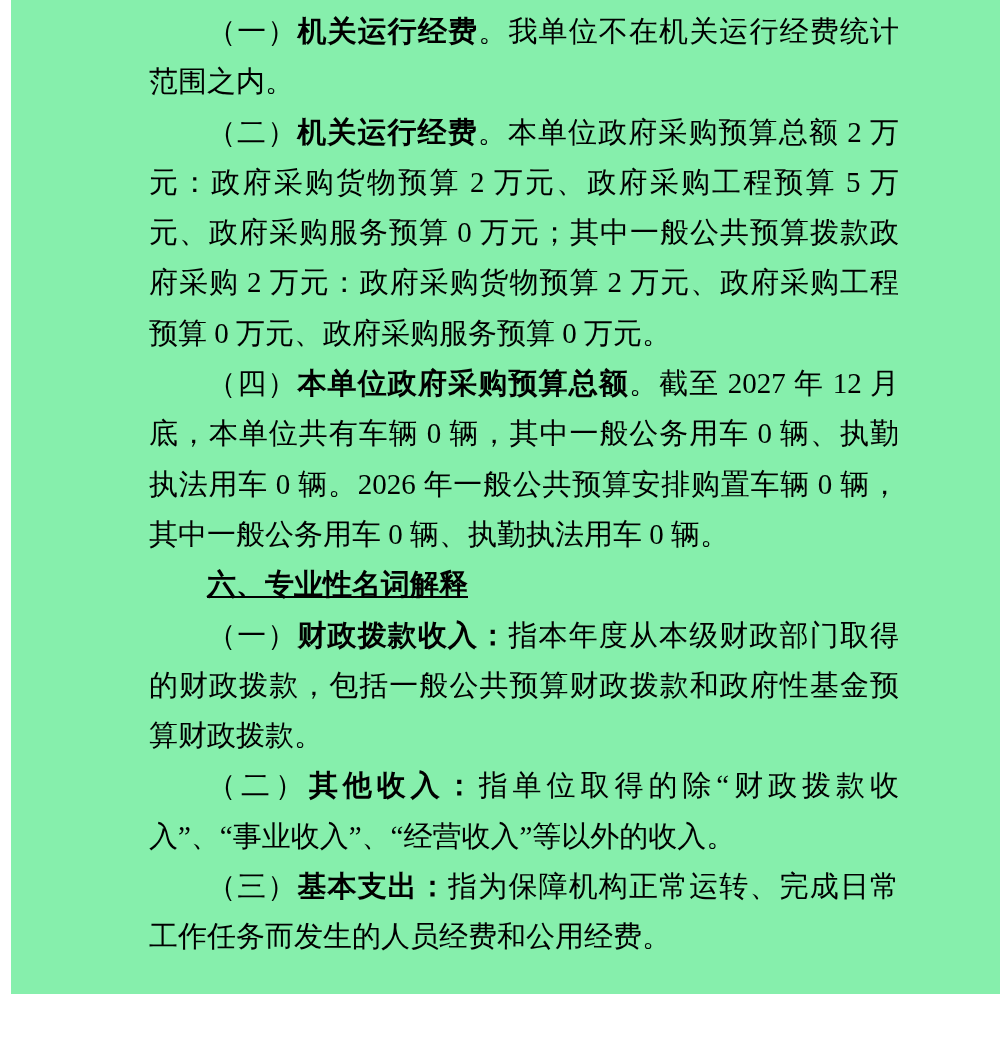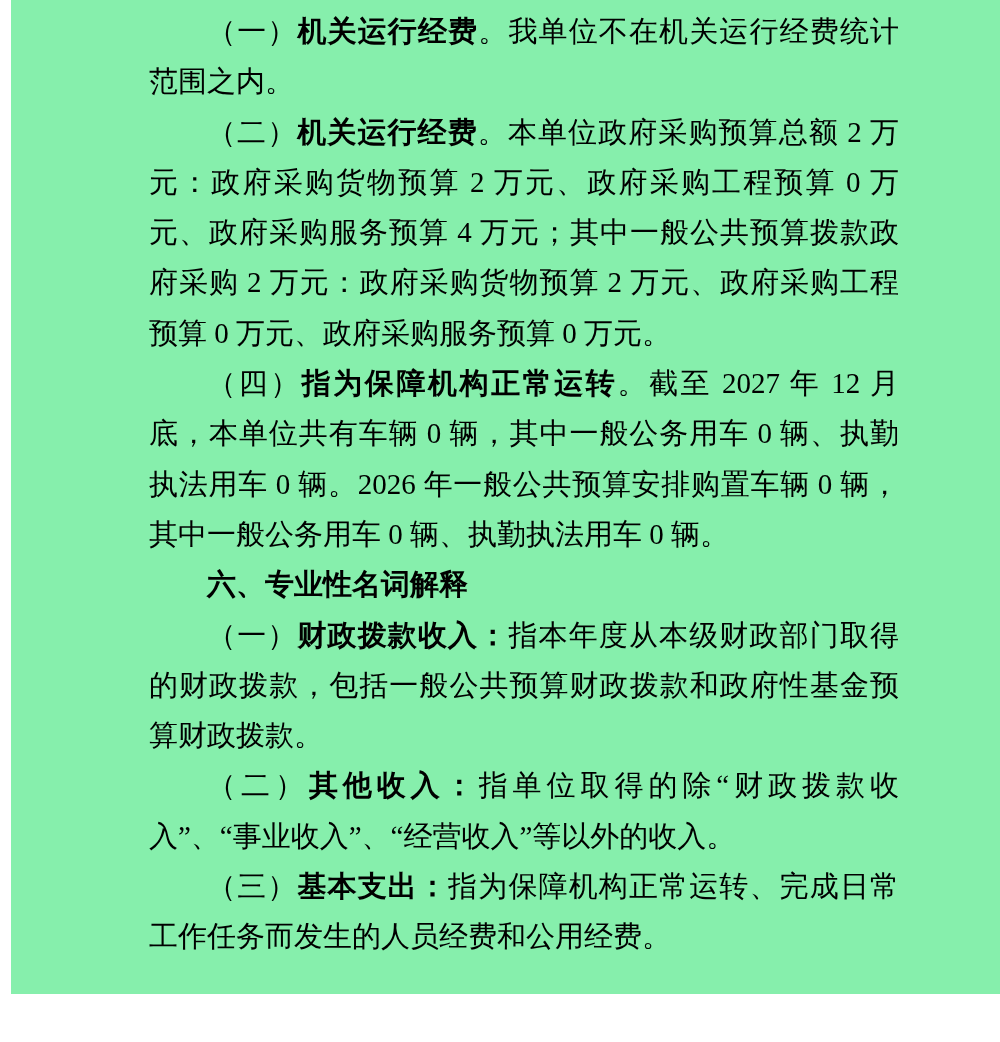--- a/index.html
+++ b/index.html
@@ -32,33 +32,34 @@
     font-weight: bold;
   }
   .heading {
     margin: 0;
     padding: 0;
     text-indent: 2em;
     font-family: "Liberation Sans", "DejaVu Sans", sans-serif;
     font-weight: bold;
     font-size: 29px;
     line-height: 50.3px;
+    text-decoration: underline;
   }
 </style>
 </head>
 <body>
 
 <div class="page">
 
   <p class="para"><span>（一）</span><span class="term">机关运行经费</span><span>。</span><span>我单位不在机关运行经费统计范围之内。</span></p>
 
-  <p class="para"><span>（二）</span><span class="term">机关运行经费</span><span>。</span><span>本单位政府采购预算总额 2 万元：政府采购货物预算 2 万元、政府采购工程预算 0 万元、政府采购服务预算 4 万元；其中一般公共预算拨款政府采购 2 万元：政府采购货物预算 2 万元、政府采购工程预算 0 万元、政府采购服务预算 0 万元。</span></p>
+  <p class="para"><span>（二）</span><span class="term">机关运行经费</span><span>。</span><span>本单位政府采购预算总额 2 万元：政府采购货物预算 2 万元、政府采购工程预算 5 万元、政府采购服务预算 0 万元；其中一般公共预算拨款政府采购 2 万元：政府采购货物预算 2 万元、政府采购工程预算 0 万元、政府采购服务预算 0 万元。</span></p>
 
 
-  <p class="para"><span>（四）</span><span class="term">指为保障机构正常运转</span><span>。</span><span>截至 2027 年 12 月底，本单位共有车辆 0 辆，其中一般公务用车 0 辆、执勤执法用车 0 辆。2026 年一般公共预算安排购置车辆 0 辆，其中一般公务用车 0 辆、执勤执法用车 0 辆。</span></p>
+  <p class="para"><span>（四）</span><span class="term">本单位政府采购预算总额</span><span>。</span><span>截至 2027 年 12 月底，本单位共有车辆 0 辆，其中一般公务用车 0 辆、执勤执法用车 0 辆。2026 年一般公共预算安排购置车辆 0 辆，其中一般公务用车 0 辆、执勤执法用车 0 辆。</span></p>
 
   <h3 class="heading">六、专业性名词解释</h3>
 
   <p class="para"><span>（一）</span><span class="term">财政拨款收入：</span><span></span><span>指本年度从本级财政部门取得的财政拨款，包括一般公共预算财政拨款和政府性基金预算财政拨款。</span></p>
 
   <p class="para"><span>（二）</span><span class="term">其他收入：</span><span></span><span>指单位取得的除“财政拨款收入”、“事业收入”、“经营收入”等以外的收入。</span></p>
 
   <p class="para"><span>（三）</span><span class="term">基本支出：</span><span></span><span>指为保障机构正常运转、完成日常工作任务而发生的人员经费和公用经费。</span></p>
 
 </div>

